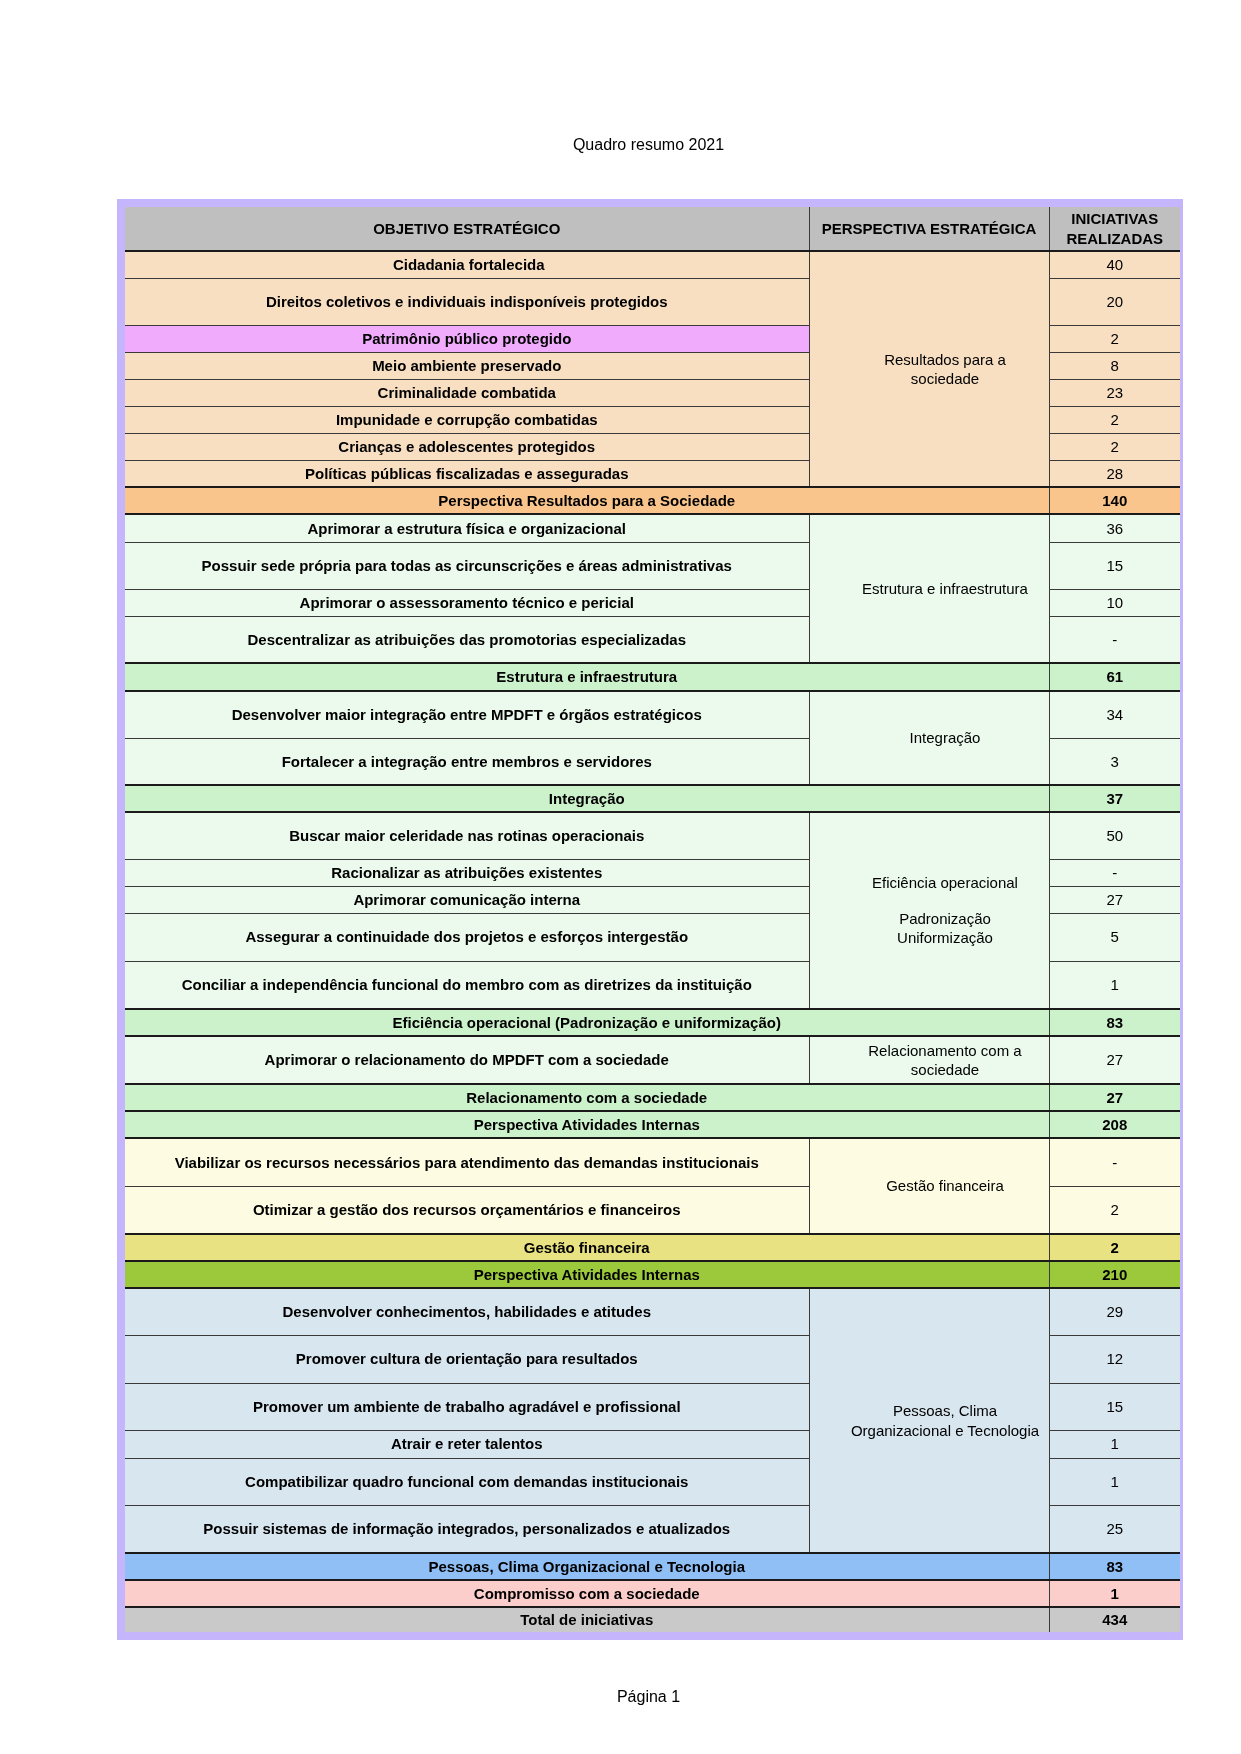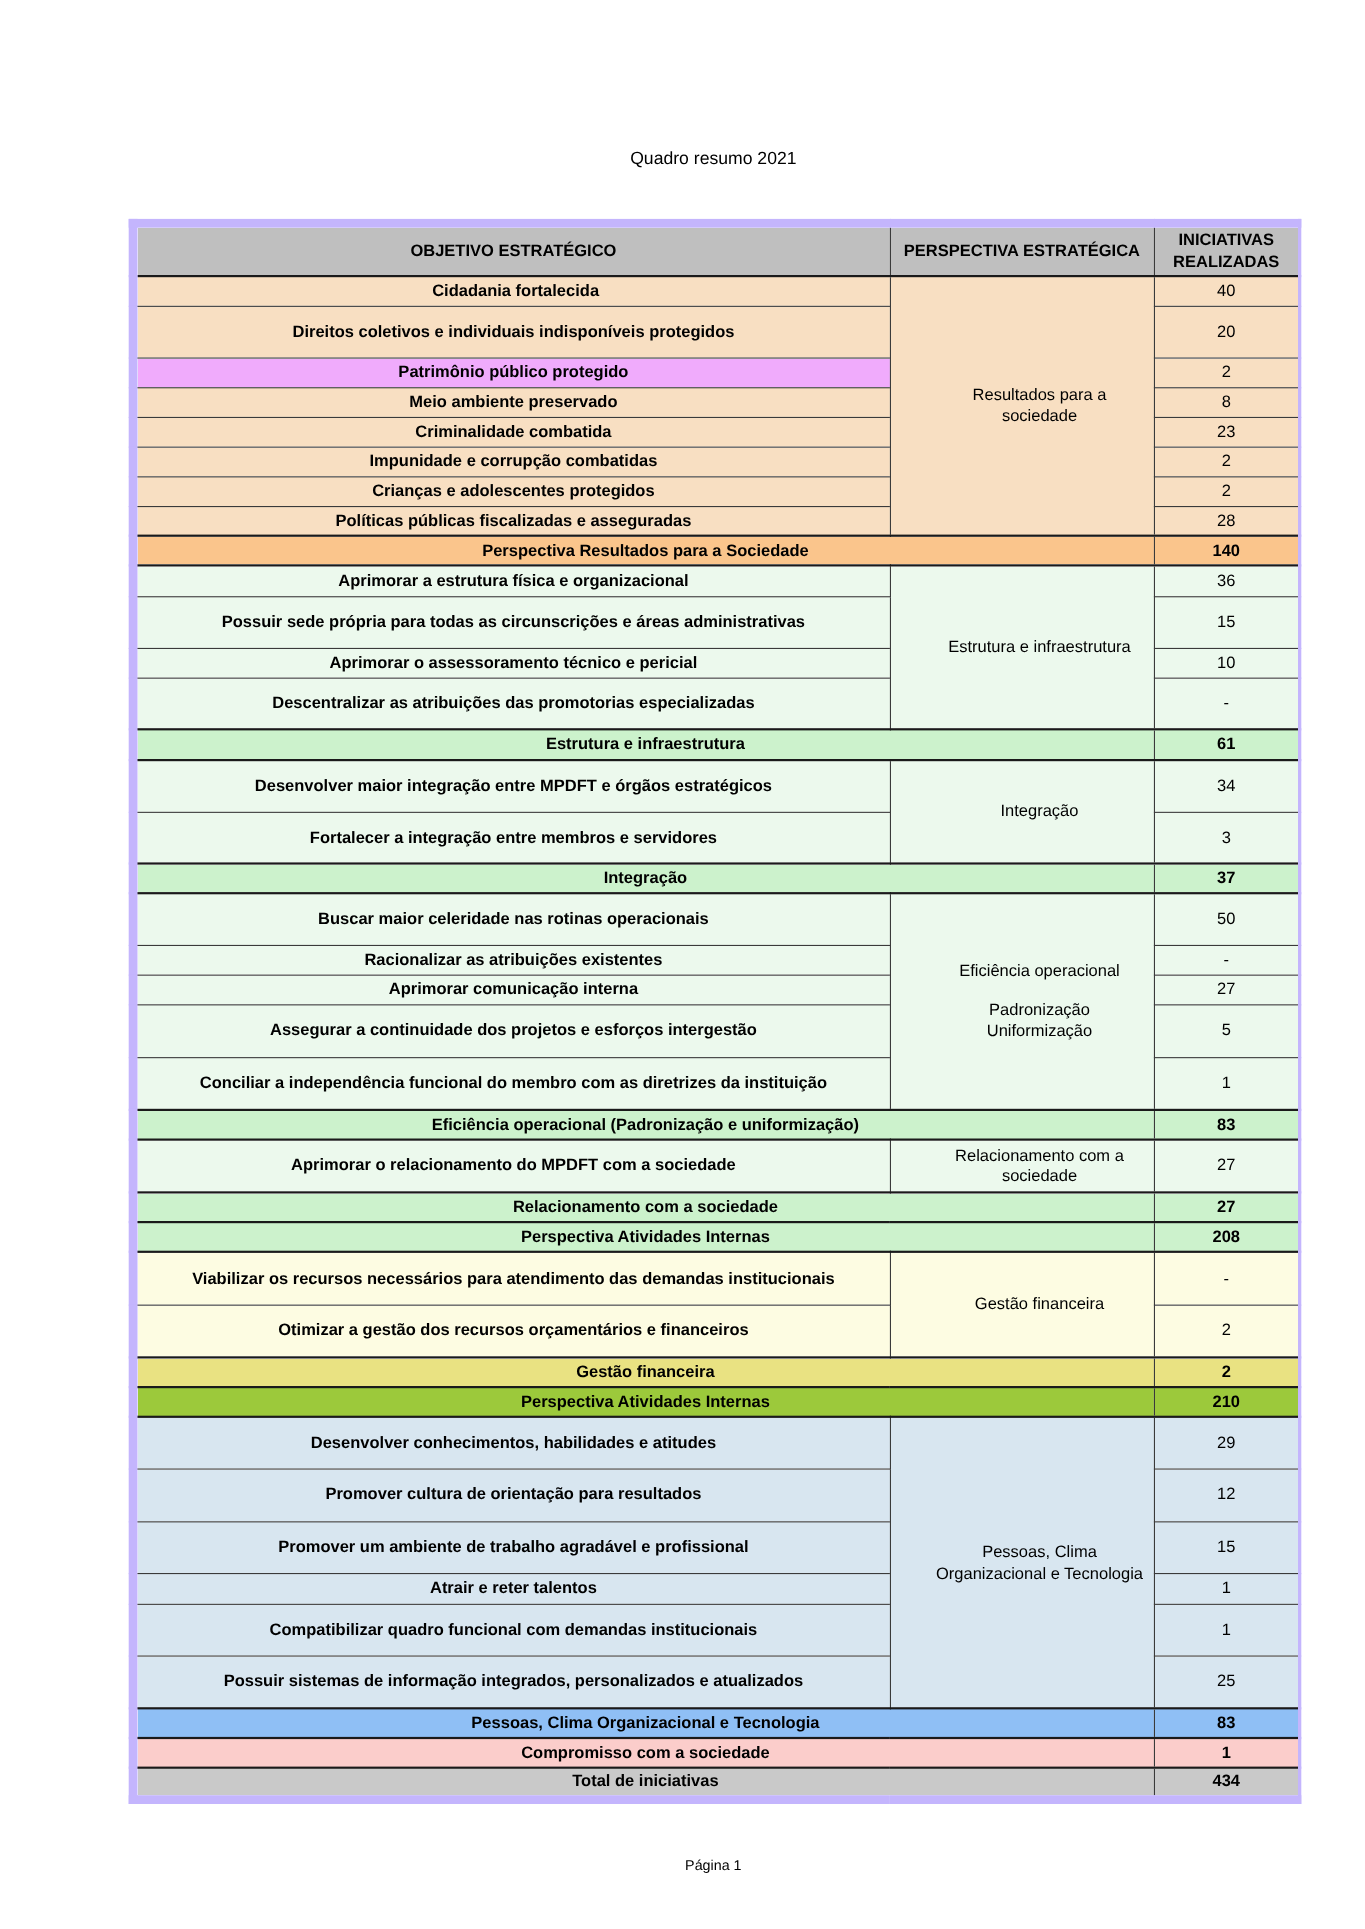--- a/index.html
+++ b/index.html
@@ -1,20 +1,20 @@
 <!DOCTYPE html>
 <html><head>
 <meta charset="utf-8">
 <style>
   html,body{margin:0;padding:0;background:#ffffff;}
   .page{position:relative;width:1183px;height:1754px;background:#ffffff;
         font-family:"Liberation Sans","DejaVu Sans",sans-serif;color:#000;overflow:hidden;}
   .title{position:absolute;top:136px;left:117px;width:1063px;text-align:center;
          font-size:16px;font-weight:400;}
-  .footer{position:absolute;top:1688px;left:117px;width:1063px;text-align:center;font-size:13px;}
+  .footer{position:absolute;top:1688px;left:117px;width:1063px;text-align:center;font-size:16px;}
   table.tbl{position:absolute;top:199px;left:117px;width:1063px;border-collapse:collapse;
             table-layout:fixed;border:8px solid #c4b5fd;}
   .tbl th,.tbl td{border:1px solid #3a3a3a;box-sizing:border-box;vertical-align:middle;
                   text-align:center;padding:2px 8px;font-size:15px;line-height:1.3;
                   overflow:hidden;}
   .tbl thead th{height:47px;font-weight:700;border-bottom:2.5px solid #1a1a1a;}
   td.obj{font-weight:700;}
   td.persp{font-weight:400;padding-left:40px;}
   td.val{font-weight:400;}
   tr.sumrow td{font-weight:700;border-top:2px solid #1a1a1a;border-bottom:2px solid #1a1a1a;}

